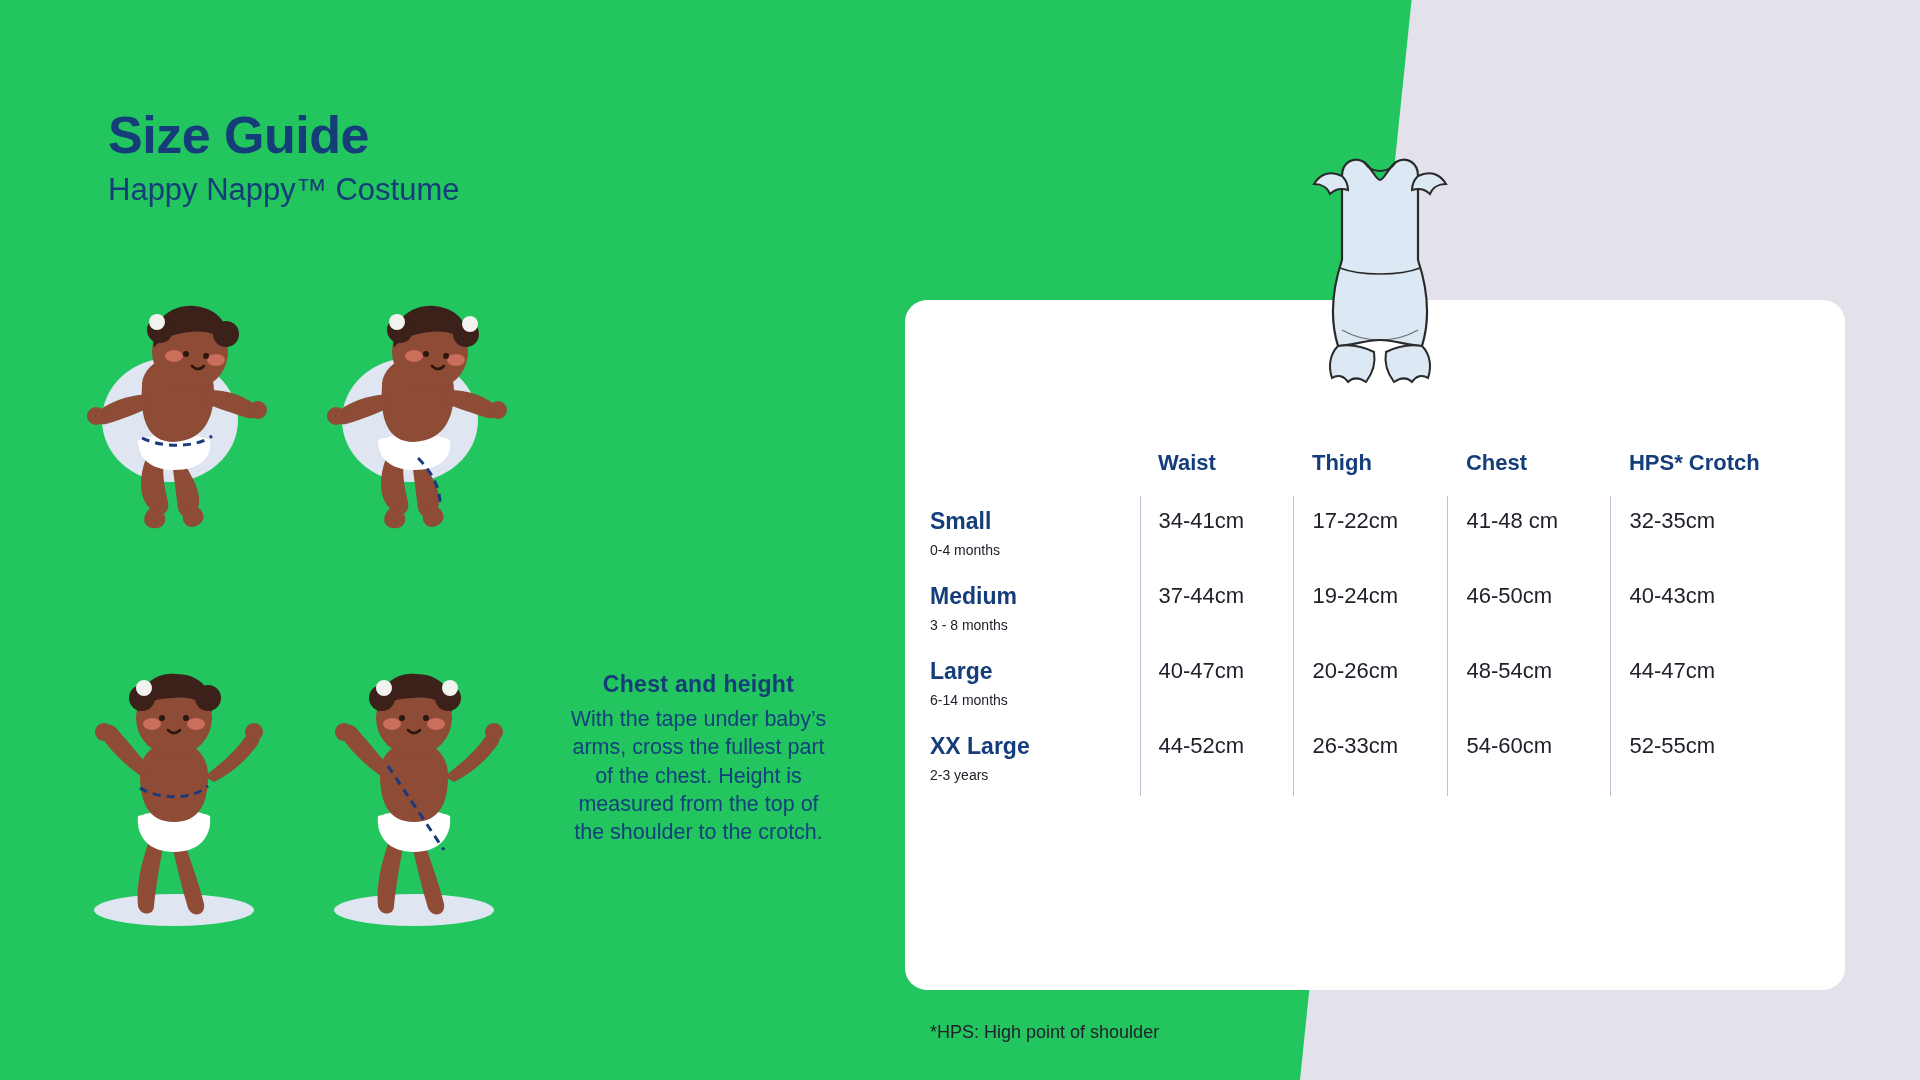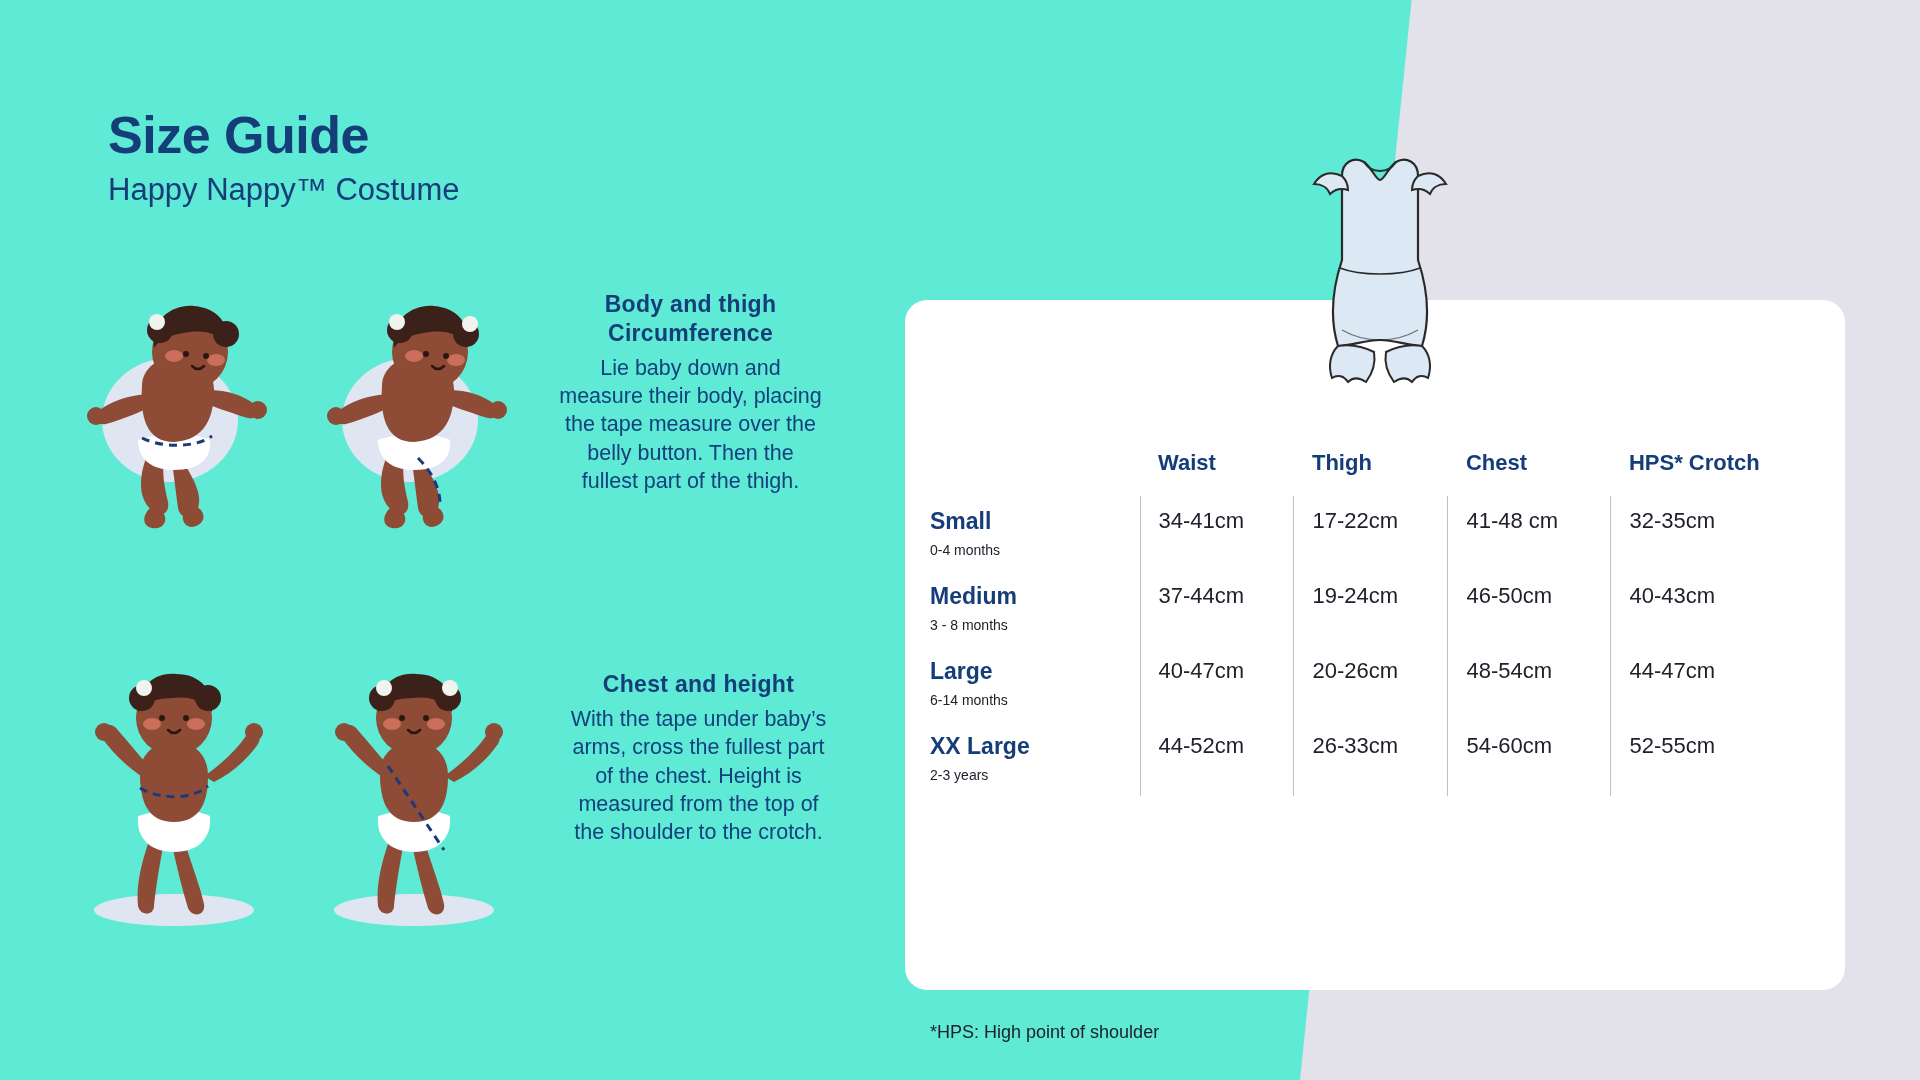--- a/index.html
+++ b/index.html
@@ -6,21 +6,21 @@
   html, body {
     margin: 0; padding: 0;
     width: 1920px; height: 1080px;
     overflow: hidden;
     font-family: "Liberation Sans", sans-serif;
     background: #f0f0ef;
   }
   #page {
     position: relative;
     width: 1920px; height: 1080px;
-    background: #5eead4;
+    background: #22c55e;
     overflow: hidden;
   }
   
   .bg-panel {
     position: absolute;
     top: 0; right: 0;
     width: 620px; height: 1080px;
     background: #e3e2ea;
     clip-path: polygon(18% 0%, 100% 0%, 100% 100%, 0% 100%);
   }
@@ -231,24 +231,20 @@
           <ellipse cx="166" cy="70" rx="9" ry="6" fill="#e07a6a" opacity="0.75"></ellipse>
           <circle cx="136" cy="64" r="3" fill="#2a1710"></circle>
           <circle cx="156" cy="66" r="3" fill="#2a1710"></circle>
           <path d="M142 76 q6 6 12 0" stroke="#2a1710" stroke-width="2.5" fill="none" stroke-linecap="round"></path>
 
           <path d="M128 168 C142 182 150 198 150 214" stroke="#1b3a7a" stroke-width="3" fill="none" stroke-dasharray="8 6"></path>
         </svg>
       </div>
     </div>
 
-    <div class="info-text">
-      <div class="info-head">Body and thigh Circumference</div>
-      <div class="info-body">Lie baby down and measure their body, placing the tape measure over the belly button. Then the fullest part of the thigh.</div>
-    </div>
   </div>
 
   <div class="info-row row-2">
     <div class="baby-pair">
 
       <div class="baby-fig">
         <svg viewBox="0 0 230 270" width="230" height="270">
           <ellipse cx="116" cy="240" rx="80" ry="16" fill="#dfe6f2"></ellipse>
 
           <path d="M92 168 C82 196 78 218 80 236 C82 246 96 246 96 236 C98 216 102 192 106 172 Z" fill="#8e4b35"></path>

